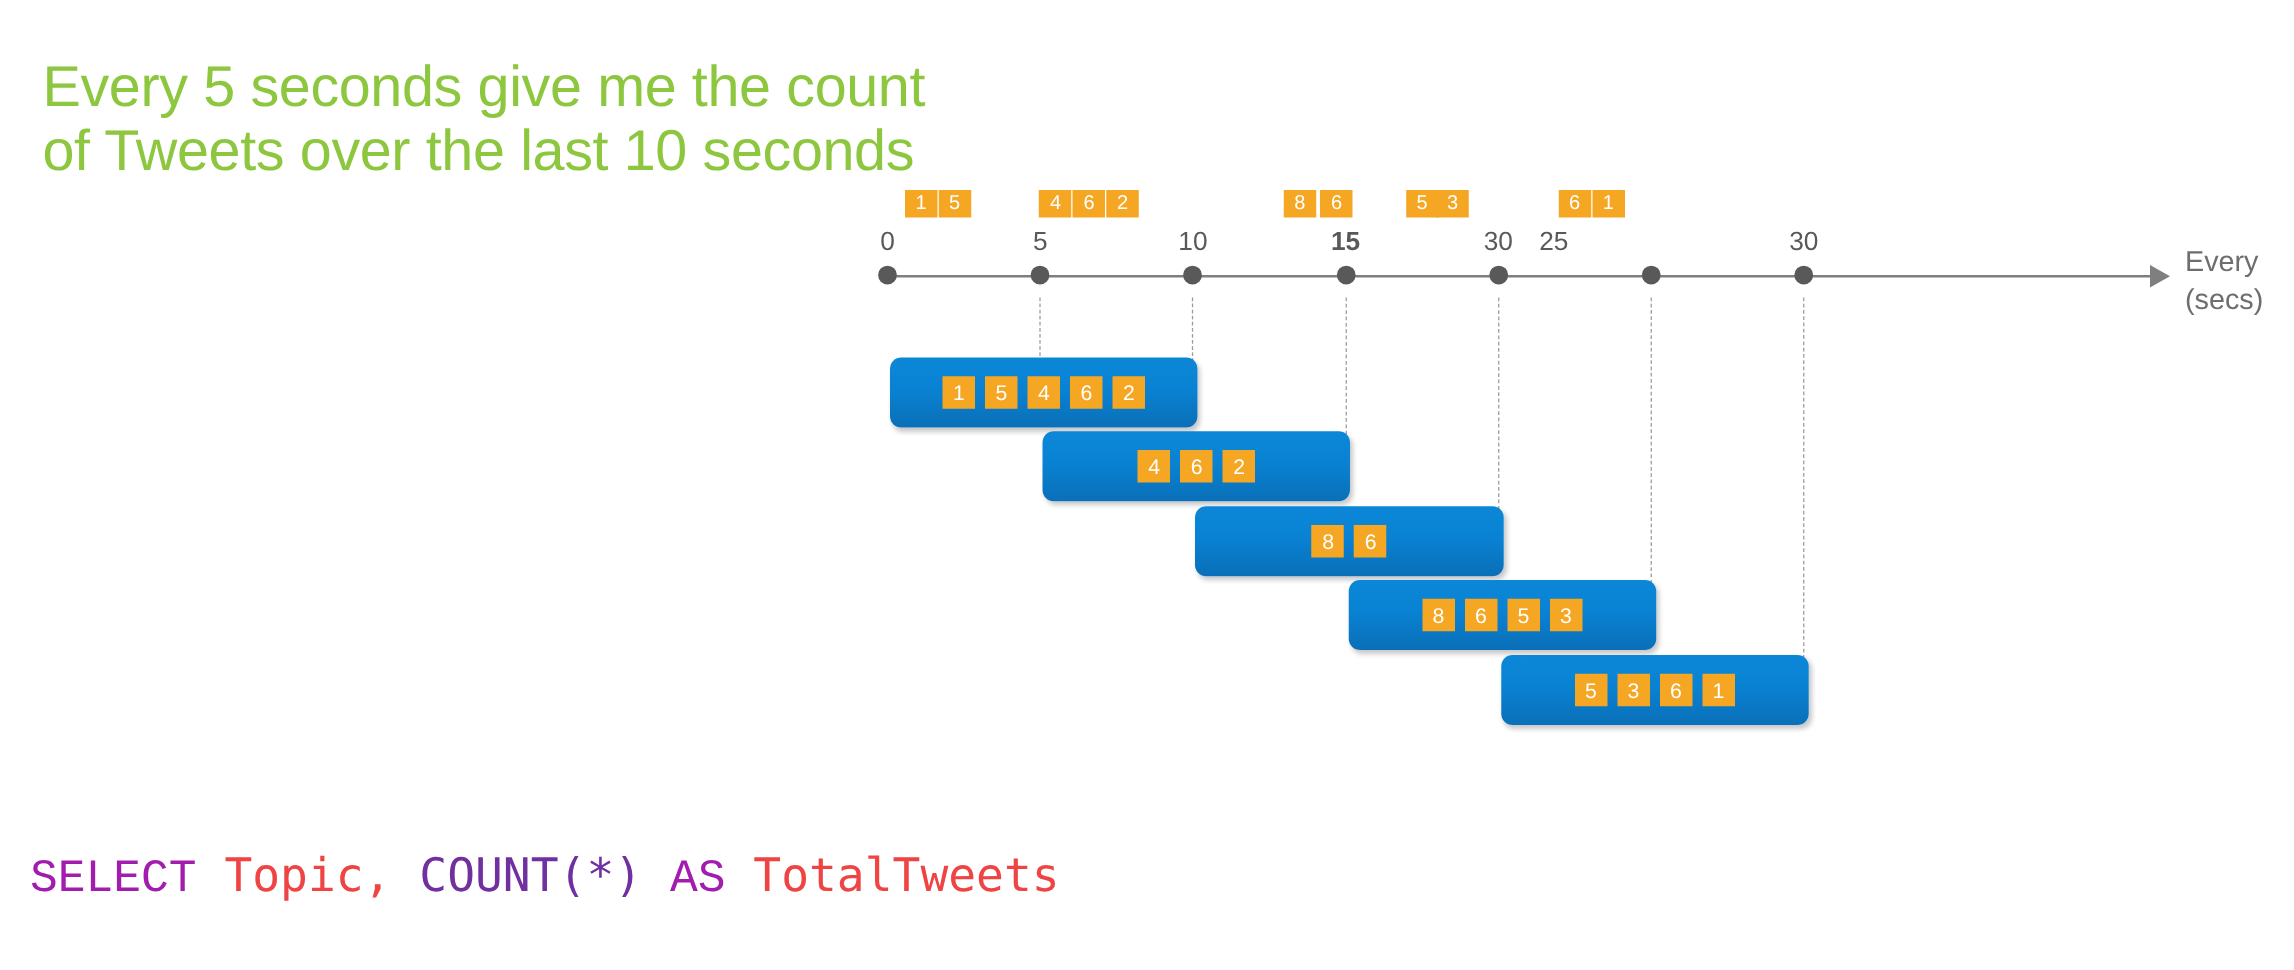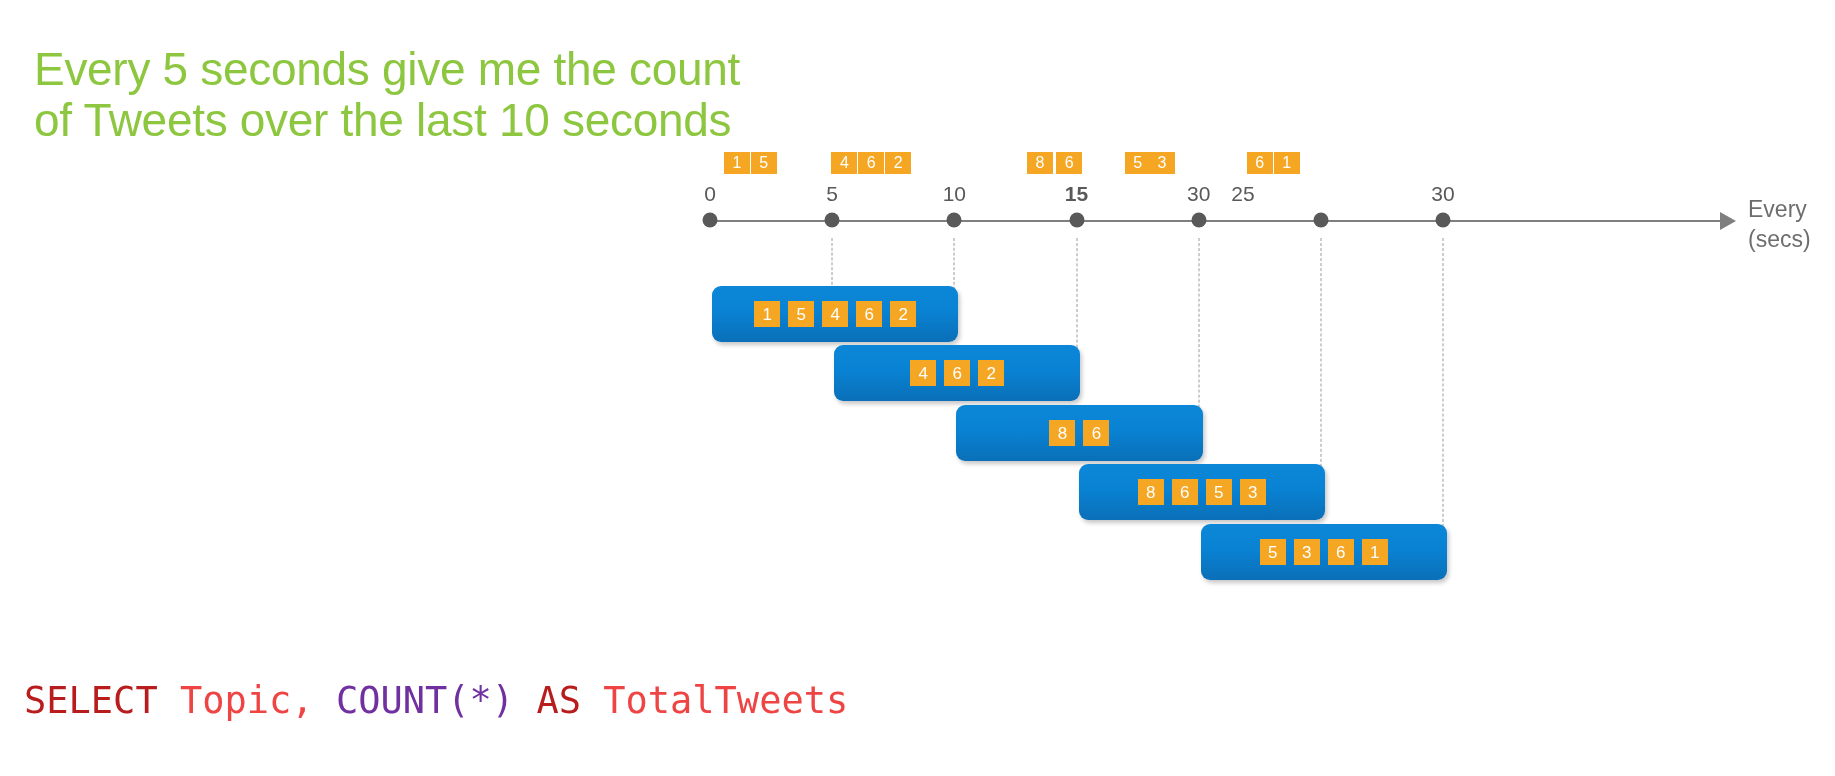--- a/index.html
+++ b/index.html
@@ -165,21 +165,21 @@
   .sql {
     position: absolute;
     left: 24px;
     top: 578px;
     font-family: "DejaVu Sans Mono", "Liberation Mono", monospace;
     font-size: 37px;
     line-height: 49px;
     white-space: pre;
     color: #595959;
   }
-  .kw  { color: #b91c1c; }
+  .kw  { color: #a21caf; font-family: Liberation Mono, monospace; }
   .fn  { color: #7030A0; text-align: center; }
   .id  { color: #ef4444; }
 </style>
 </head>
 <body>
 
 <div id="slide">
 
   <div class="headline">Every 5 seconds give me the count of Tweets over the last 10 seconds</div>
 

